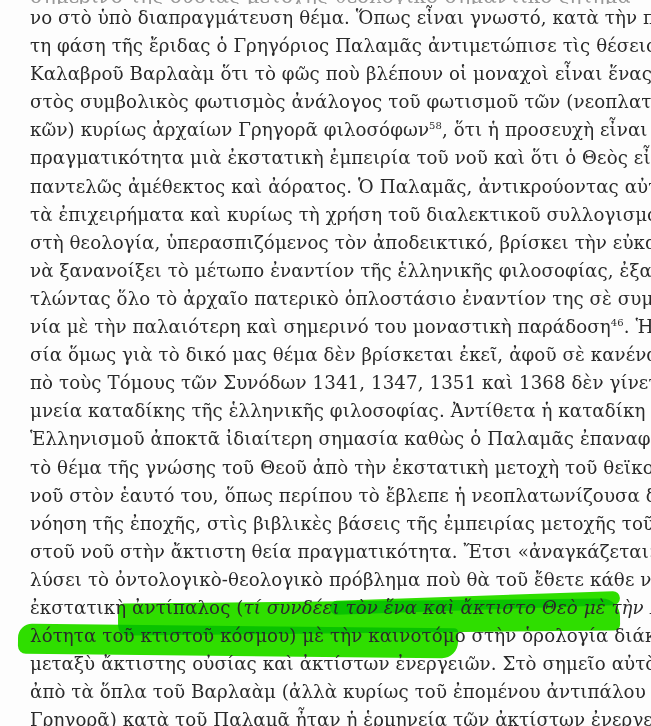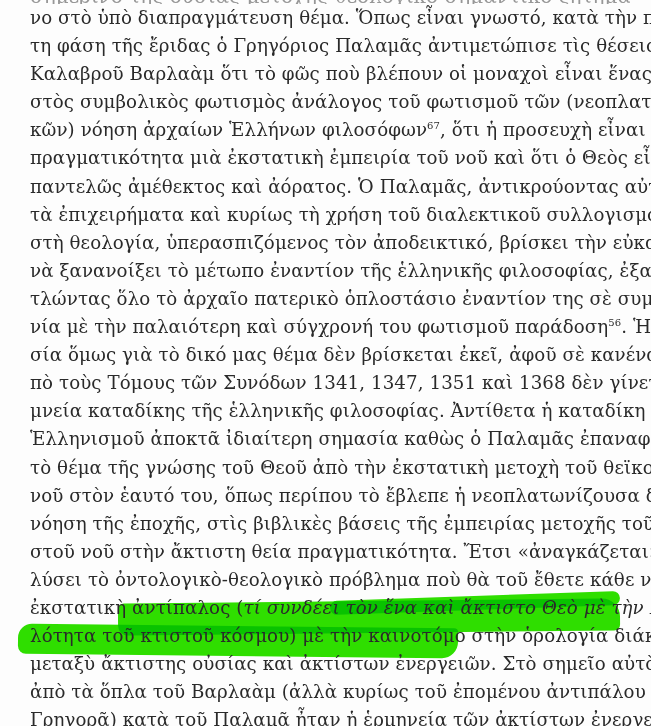--- a/index.html
+++ b/index.html
@@ -101,28 +101,28 @@
   <div class="highlight hl-a"></div>
   <div class="highlight hl-b"></div>
 
   <div class="cut-line">σημερινό της ουσίας μετοχής θεολογικό σημαντικό ζήτημα</div>
 
   <div class="text-block">
     <span class="line">νο στὸ ὑπὸ διαπραγμάτευση θέμα. Ὅπως εἶναι γνωστό, κατὰ τὴν πρώ-</span>
     <span class="line">τη φάση τῆς ἔριδας ὁ Γρηγόριος Παλαμᾶς ἀντιμετώπισε τὶς θέσεις τοῦ</span>
     <span class="line">Καλαβροῦ Βαρλαὰμ ὅτι τὸ φῶς ποὺ βλέπουν οἱ μοναχοὶ εἶναι ἕνας κτι-</span>
     <span class="line">στὸς συμβολικὸς φωτισμὸς ἀνάλογος τοῦ φωτισμοῦ τῶν (νεοπλατωνι-</span>
-    <span class="line"><span>κῶν) νόηση ἀρχαίων Ἑλλήνων φιλοσόφων</span><sup class="fn">67</sup><span>, ὅτι ἡ προσευχὴ εἶναι στὴν</span></span>
+    <span class="line"><span>κῶν) κυρίως ἀρχαίων Γρηγορᾶ φιλοσόφων</span><sup class="fn">58</sup><span>, ὅτι ἡ προσευχὴ εἶναι στὴν</span></span>
     <span class="line">πραγματικότητα μιὰ ἐκστατικὴ ἐμπειρία τοῦ νοῦ καὶ ὅτι ὁ Θεὸς εἶναι</span>
     <span class="line">παντελῶς ἀμέθεκτος καὶ ἀόρατος. Ὁ Παλαμᾶς, ἀντικρούοντας αὐτὰ</span>
     <span class="line">τὰ ἐπιχειρήματα καὶ κυρίως τὴ χρήση τοῦ διαλεκτικοῦ συλλογισμοῦ</span>
     <span class="line">στὴ θεολογία, ὑπερασπιζόμενος τὸν ἀποδεικτικό, βρίσκει τὴν εὐκαιρία</span>
     <span class="line">νὰ ξανανοίξει τὸ μέτωπο ἐναντίον τῆς ἑλληνικῆς φιλοσοφίας, ἐξαν-</span>
     <span class="line">τλώντας ὅλο τὸ ἀρχαῖο πατερικὸ ὁπλοστάσιο ἐναντίον της σὲ συμφω-</span>
-    <span class="line"><span>νία μὲ τὴν παλαιότερη καὶ σύγχρονή του φωτισμοῦ παράδοση</span><sup class="fn">56</sup><span>. Ἡ οὐ-</span></span>
+    <span class="line"><span>νία μὲ τὴν παλαιότερη καὶ σημερινό του μοναστικὴ παράδοση</span><sup class="fn">46</sup><span>. Ἡ οὐ-</span></span>
     <span class="line">σία ὅμως γιὰ τὸ δικό μας θέμα δὲν βρίσκεται ἐκεῖ, ἀφοῦ σὲ κανέναν ἀ-</span>
     <span class="line">πὸ τοὺς Τόμους τῶν Συνόδων 1341, 1347, 1351 καὶ 1368 δὲν γίνεται</span>
     <span class="line">μνεία καταδίκης τῆς ἑλληνικῆς φιλοσοφίας. Ἀντίθετα ἡ καταδίκη τοῦ</span>
     <span class="line">Ἑλληνισμοῦ ἀποκτᾶ ἰδιαίτερη σημασία καθὼς ὁ Παλαμᾶς ἐπαναφέρει</span>
     <span class="line">τὸ θέμα τῆς γνώσης τοῦ Θεοῦ ἀπὸ τὴν ἐκστατικὴ μετοχὴ τοῦ θεϊκοῦ</span>
     <span class="line">νοῦ στὸν ἑαυτό του, ὅπως περίπου τὸ ἔβλεπε ἡ νεοπλατωνίζουσα δια-</span>
     <span class="line">νόηση τῆς ἐποχῆς, στὶς βιβλικὲς βάσεις τῆς ἐμπειρίας μετοχῆς τοῦ κτι-</span>
     <span class="line">στοῦ νοῦ στὴν ἄκτιστη θεία πραγματικότητα. Ἔτσι «ἀναγκάζεται» νὰ</span>
     <span class="line">λύσει τὸ ὀντολογικὸ-θεολογικὸ πρόβλημα ποὺ θὰ τοῦ ἔθετε κάθε νεο-</span>
     <span class="line"><span>ἐκστατικὴ ἀντίπαλος (</span><i>τί συνδέει τὸν ἕνα καὶ ἄκτιστο Θεὸ μὲ τὴν πολ-</i></span>

